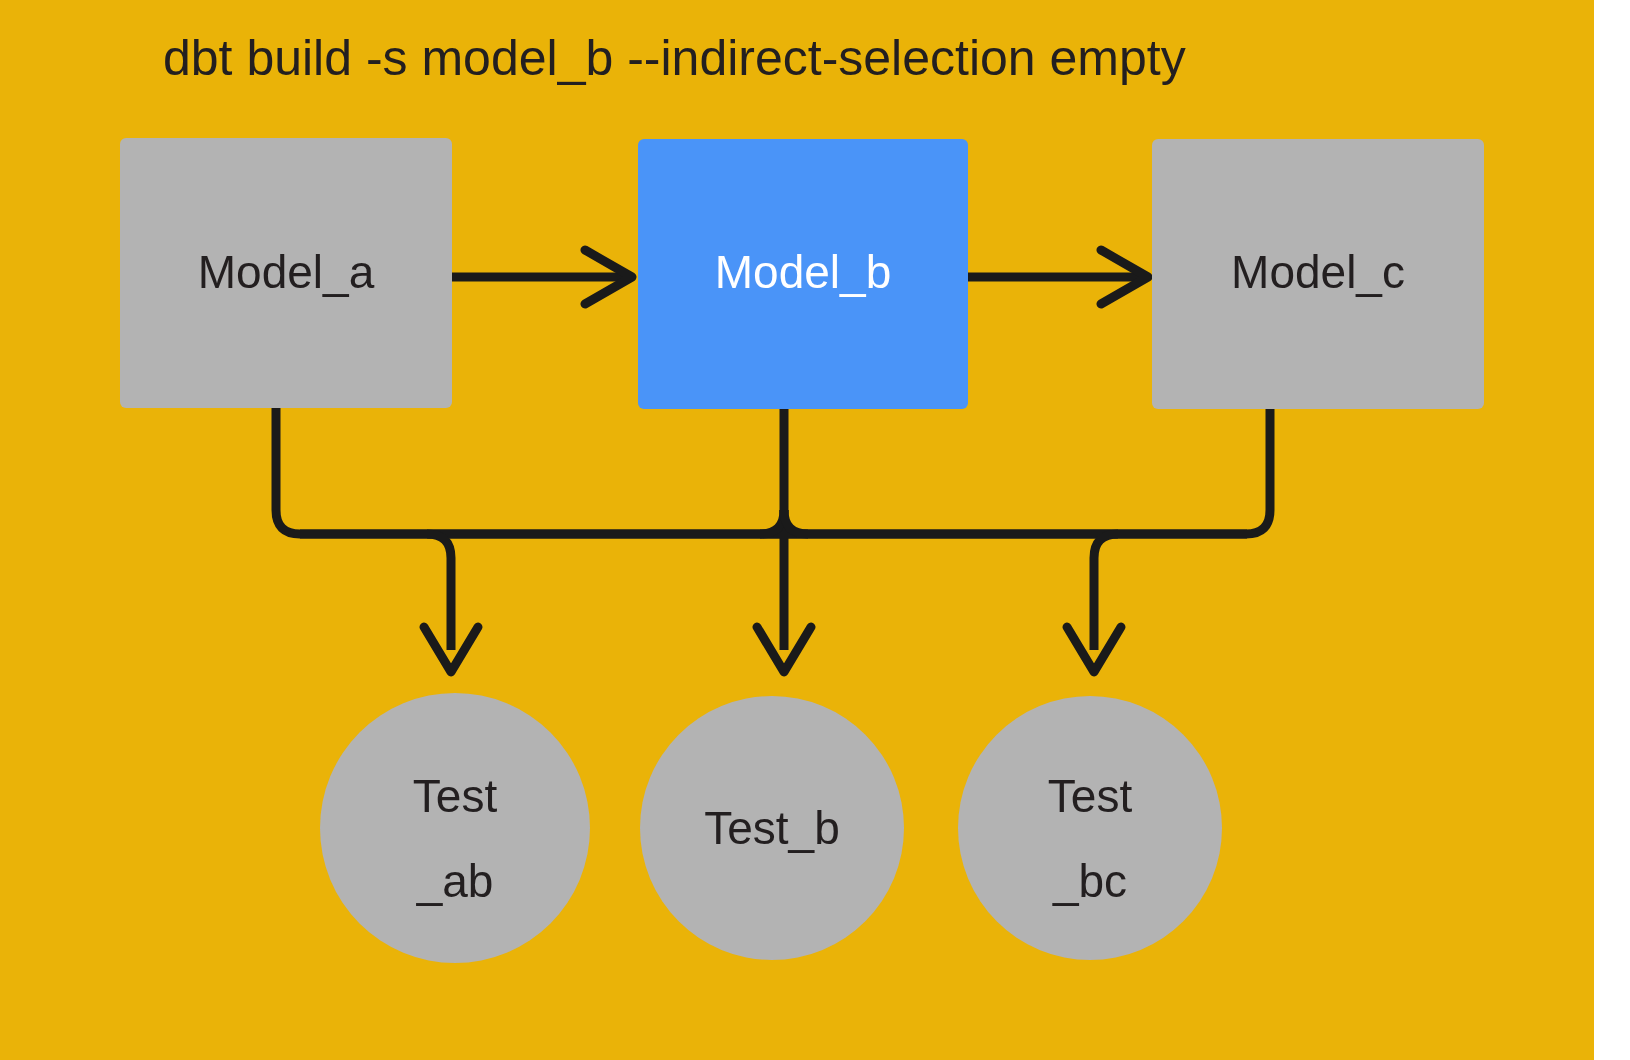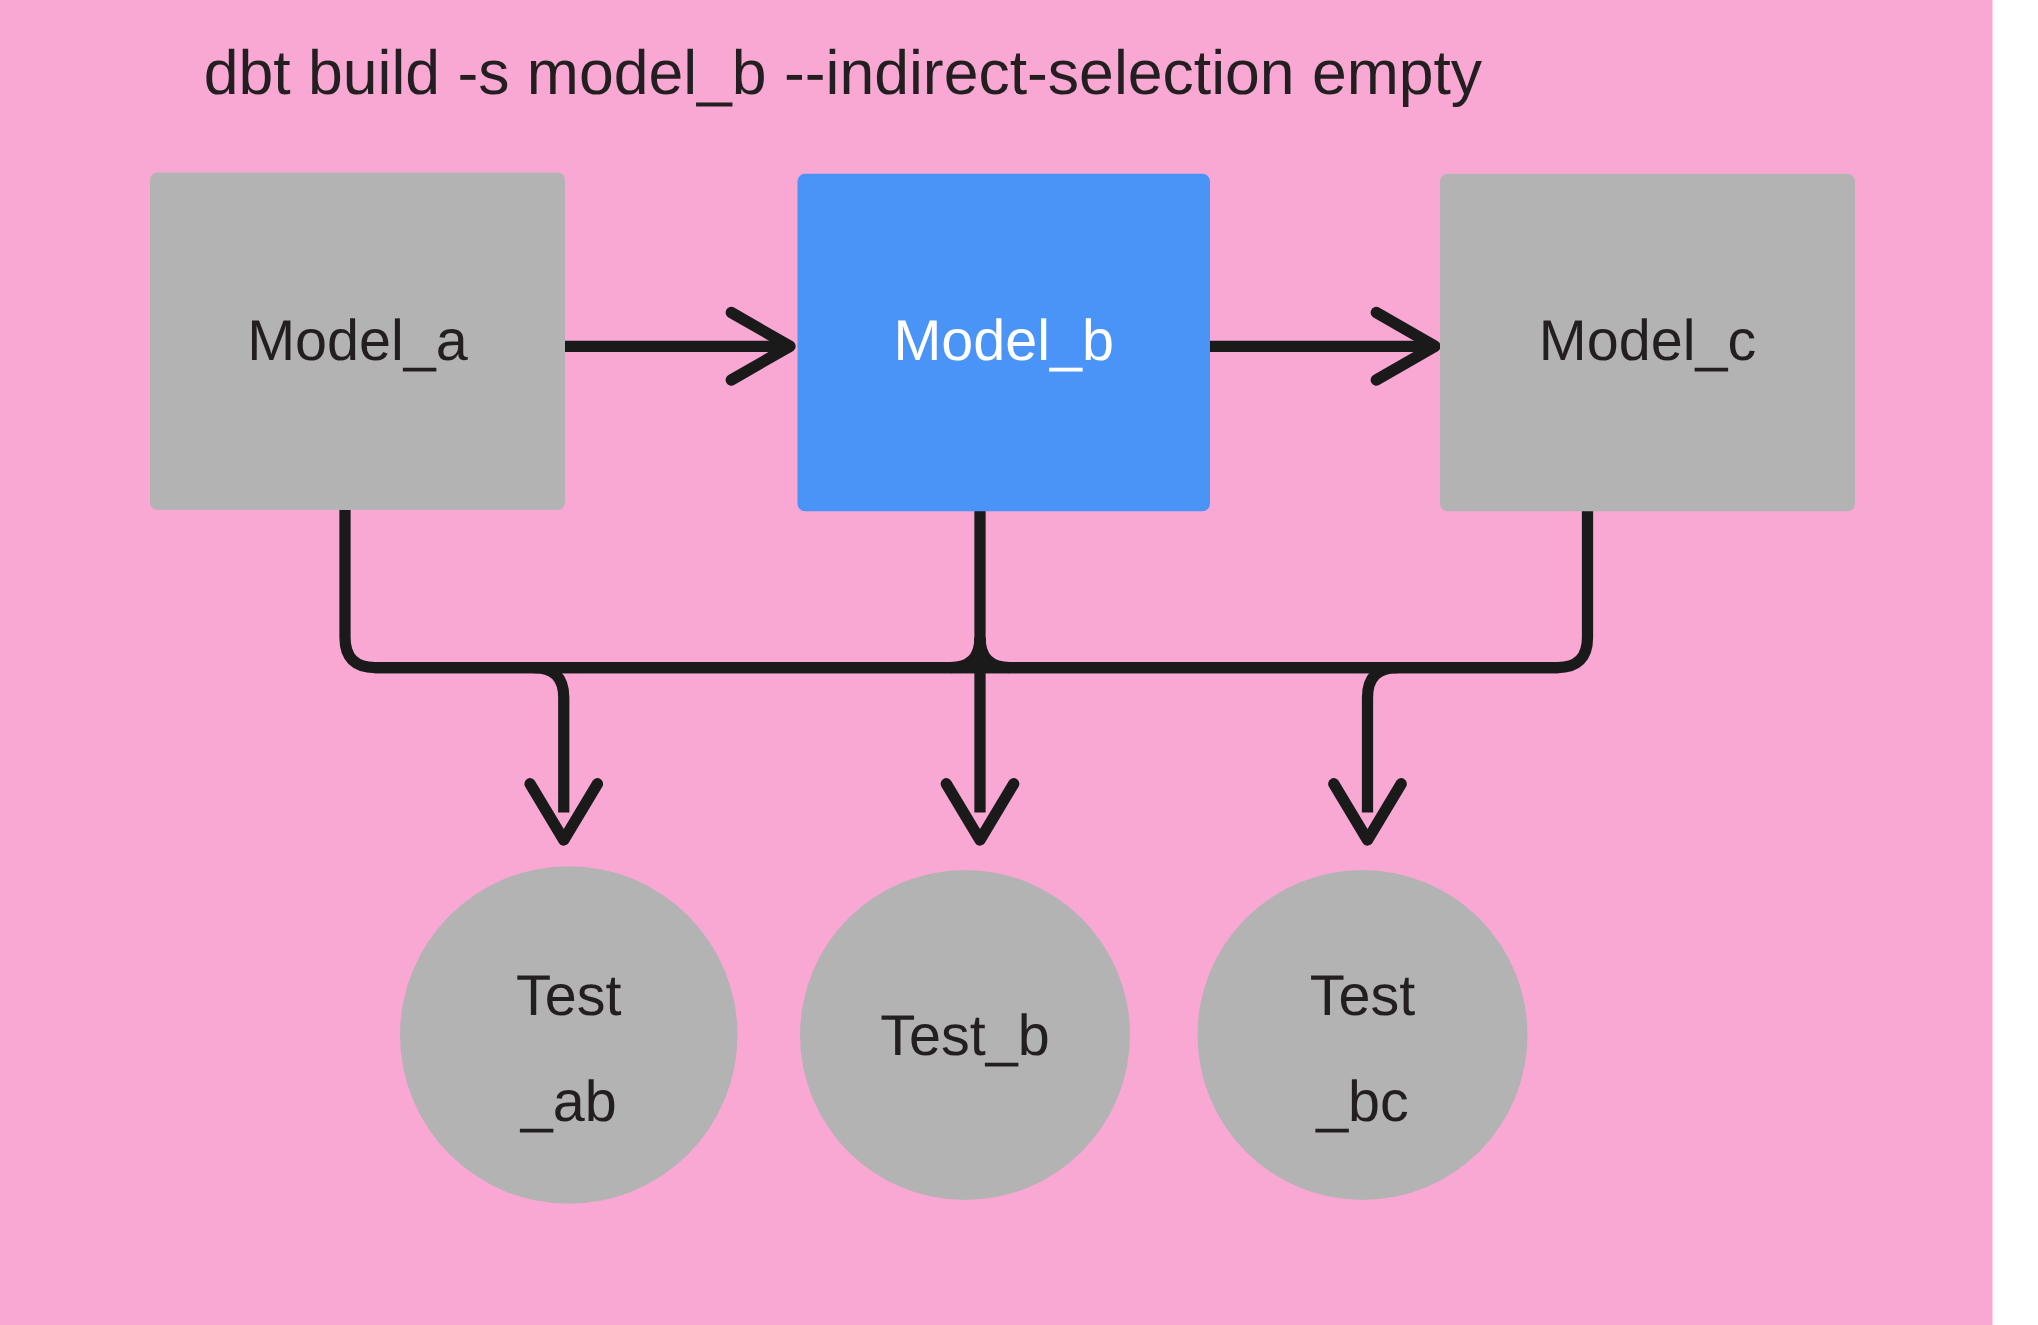--- a/index.html
+++ b/index.html
@@ -11,21 +11,21 @@
   body {
     width: 1630px;
     height: 1060px;
     font-family: "Liberation Sans", sans-serif;
     overflow: hidden;
   }
   #diagram-root {
     position: relative;
     width: 1594px;
     height: 1060px;
-    background: #f9a8d4;
+    background: #eab308;
   }
   svg.diagram-canvas {
     position: absolute;
     top: 0;
     left: 0;
     width: 1630px;
     height: 1060px;
     display: block;
   }
   .node-label {

